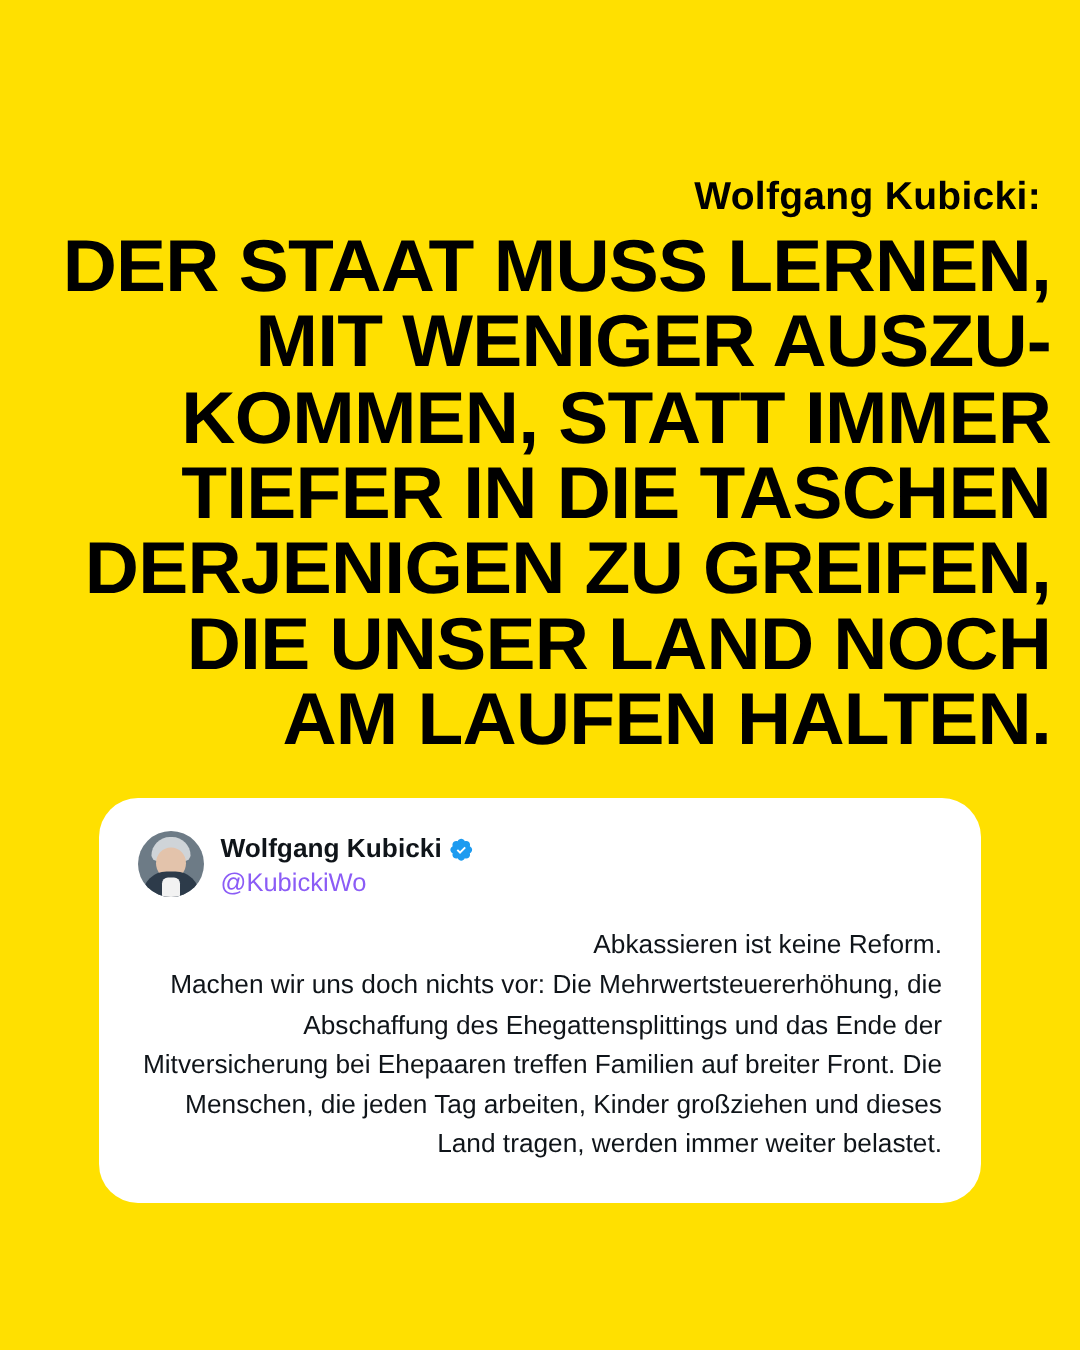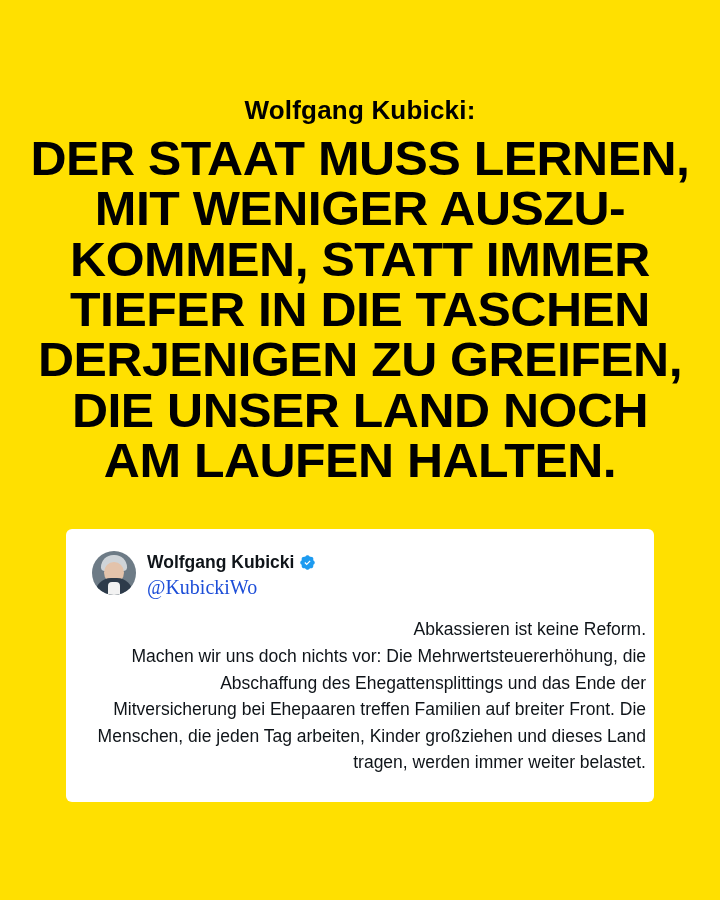--- a/index.html
+++ b/index.html
@@ -19,21 +19,22 @@
     height: 900px;
     background: #FFE000;
     box-sizing: border-box;
     display: flex;
     flex-direction: column;
   }
 
   
   .headline-block {
     padding: 96px 26px 0 26px;
-    text-align: center;
+    text-align: right;
+    margin-top: 20px;
   }
   .speaker-name {
     font-family: "Liberation Sans", sans-serif;
     font-weight: bold;
     font-size: 26px;
     letter-spacing: 0.2px;
     color: #000000;
     margin: 0 0 8px 0;
     line-height: 1.1;
   }
@@ -54,22 +55,22 @@
     white-space: nowrap;
   }
 
   
   .tweet-wrap {
     margin-top: auto;
     padding: 0 66px 98px 66px;
   }
   .tweet {
     background: #FFFFFF;
-    border-radius: 6px;
-    padding: 22px 8px 26px 26px;
+    border-radius: 26px;
+    padding: 22px 26px 26px 26px;
     box-sizing: border-box;
   }
   .tweet-head {
     display: flex;
     align-items: flex-start;
     gap: 11px;
   }
   .avatar {
     width: 44px;
     height: 44px;
@@ -123,25 +124,24 @@
     font-weight: bold;
     color: #0F1419;
     line-height: 1.25;
   }
   .verified {
     width: 17px;
     height: 17px;
     display: inline-block;
   }
   .handle {
-    font-size: 20px;
-    color: #1d4ed8;
+    font-size: 17px;
+    color: #8b5cf6;
     line-height: 1.3;
     margin-top: 1px;
-    font-family: Liberation Serif, serif;
   }
   .tweet-body {
     margin-top: 16px;
     font-size: 17.5px;
     line-height: 1.52;
     color: #0F1419;
     white-space: pre-wrap;
     text-align: right;
   }
 </style>

